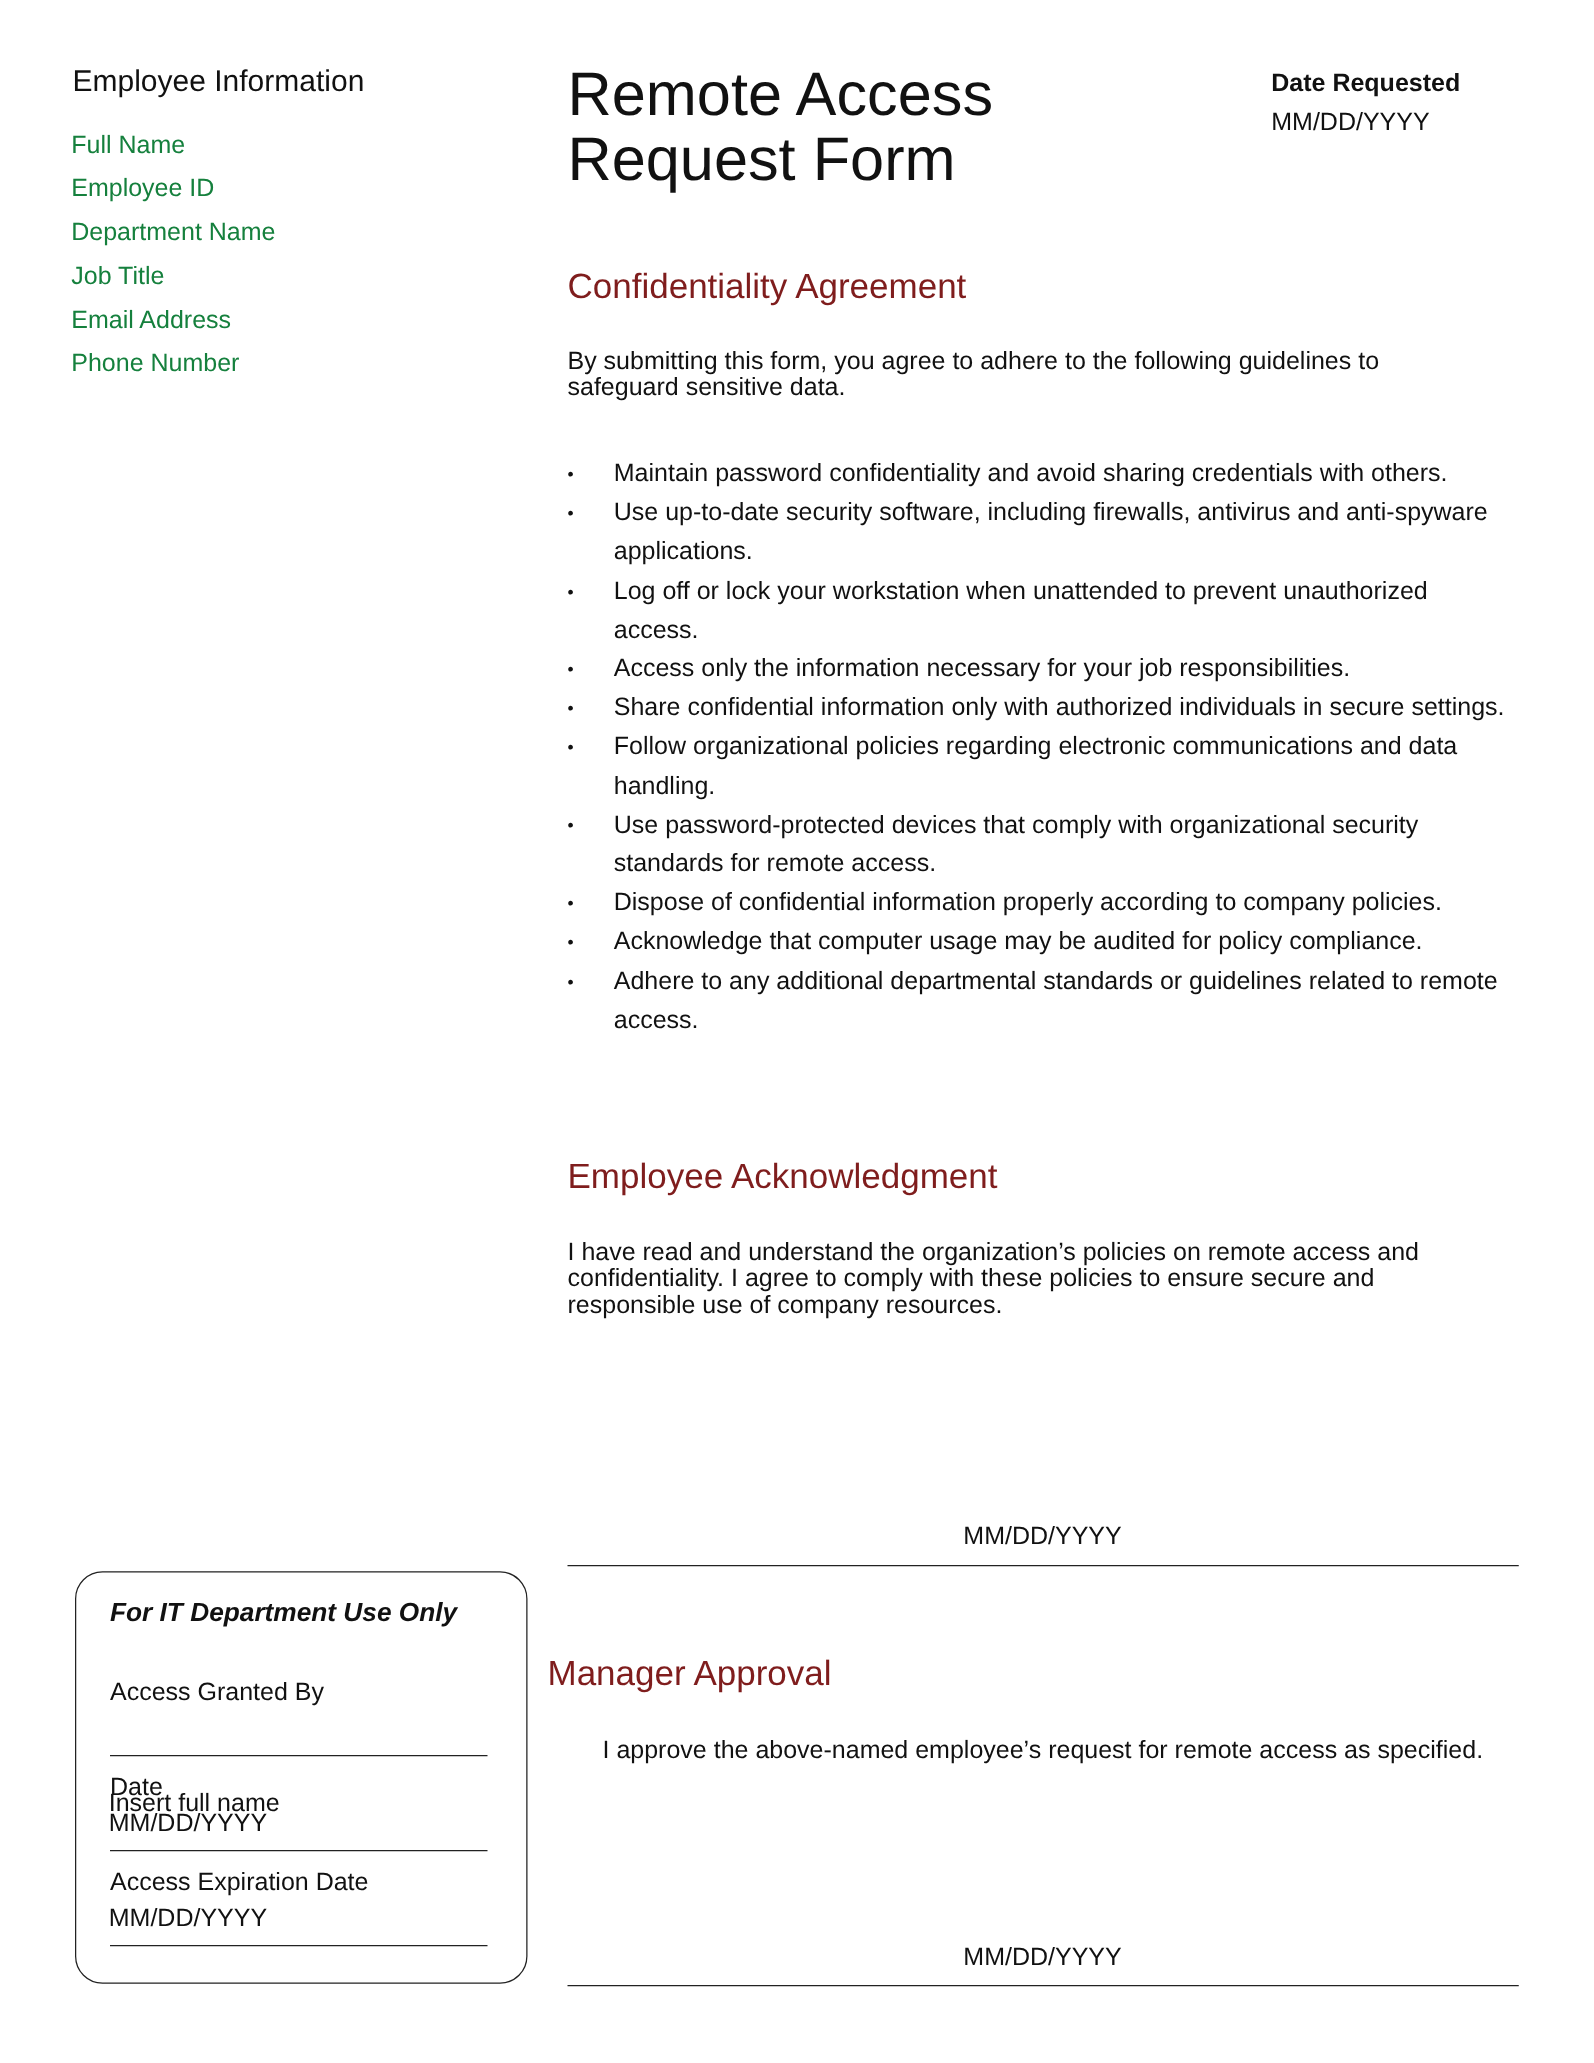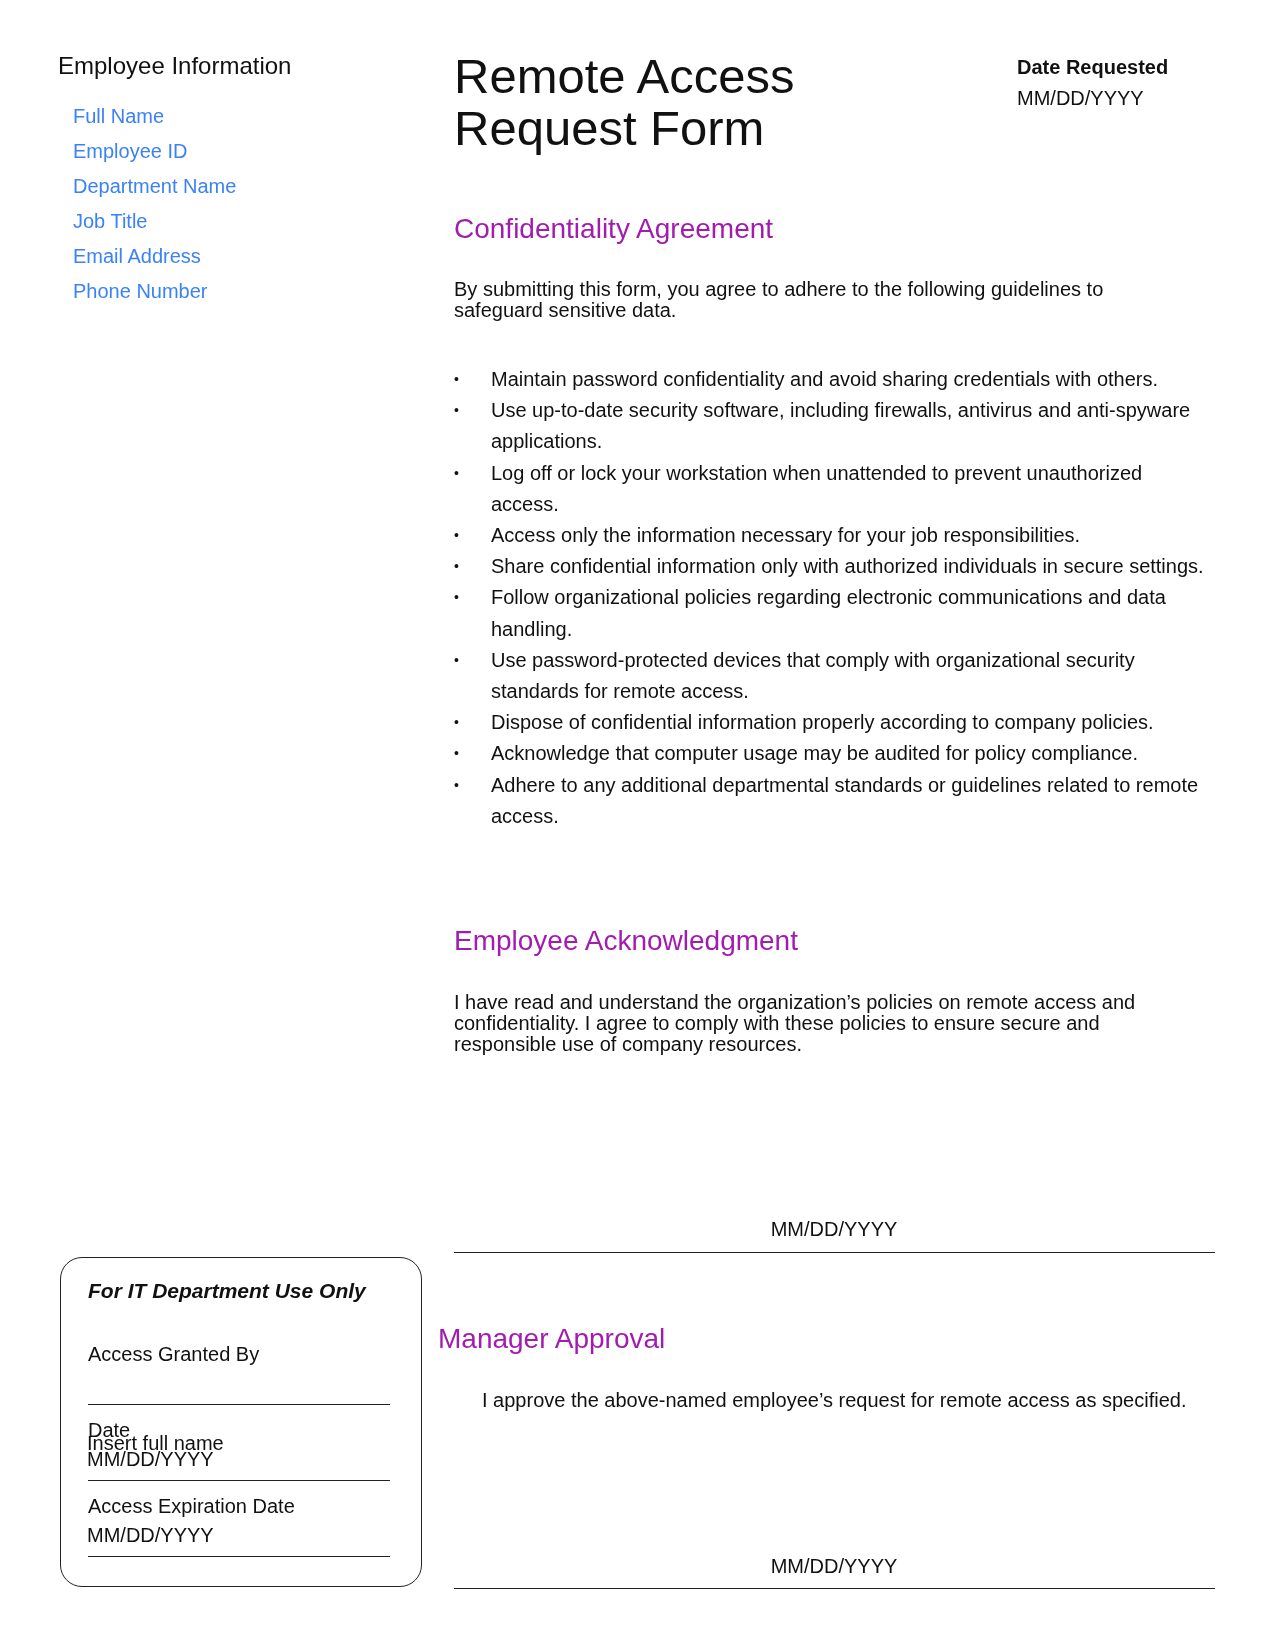--- a/index.html
+++ b/index.html
@@ -3,28 +3,28 @@
 <meta charset="utf-8">
 <style>
   html, body { margin: 0; padding: 0; background: #ffffff; }
   body {
     width: 1275px; height: 1650px; position: relative; overflow: hidden;
     font-family: "Liberation Sans", "DejaVu Sans", sans-serif; color: #111111;
   }
   .abs { position: absolute; }
   .side-title { left: 58px; top: 52px; font-size: 24px; font-weight: 500; color: #111; }
   .side-list { left: 57px; top: 99px; margin: 0; padding: 0; list-style: none; }
-  .side-list li { font-size: 20px; line-height: 35px; height: 35px; color: #3b82f6; margin-left: 16px; }
+  .side-list li { font-size: 20px; line-height: 35px; height: 35px; color: #15803d; }
 
   .title { left: 454px; top: 50px; font-size: 49px; line-height: 52px; font-weight: 500; color: #111; margin: 0; }
   .date-req { left: 1017px; top: 53px; }
   .date-req .lbl { font-size: 20px; font-weight: 600; line-height: 28px; }
   .date-req .val { font-size: 20px; line-height: 34px; }
 
-  .h2 { font-size: 28px; font-weight: 400; color: #a21caf; margin: 0; text-align: center; }
+  .h2 { font-size: 28px; font-weight: 400; color: #7f1d1d; margin: 0; text-align: center; }
   .para { font-size: 20px; line-height: 21px; color: #111; margin: 0; width: 735px; }
 
   .bullets { left: 454px; top: 364px; margin: 0; padding: 0; list-style: none; width: 760px; }
   .bullets li { position: relative; padding-left: 37px; font-size: 20px; line-height: 31.2px; }
   .bullets li .dot { position: absolute; left: 0; top: 0; font-size: 14px; width: 10px; }
 
   .sig-date { font-size: 20px; text-align: center; width: 760px; left: 454px; }
   .sig-line { left: 454px; width: 761px; height: 0; border-top: 1.5px solid #222; }
 
   .it-box {

